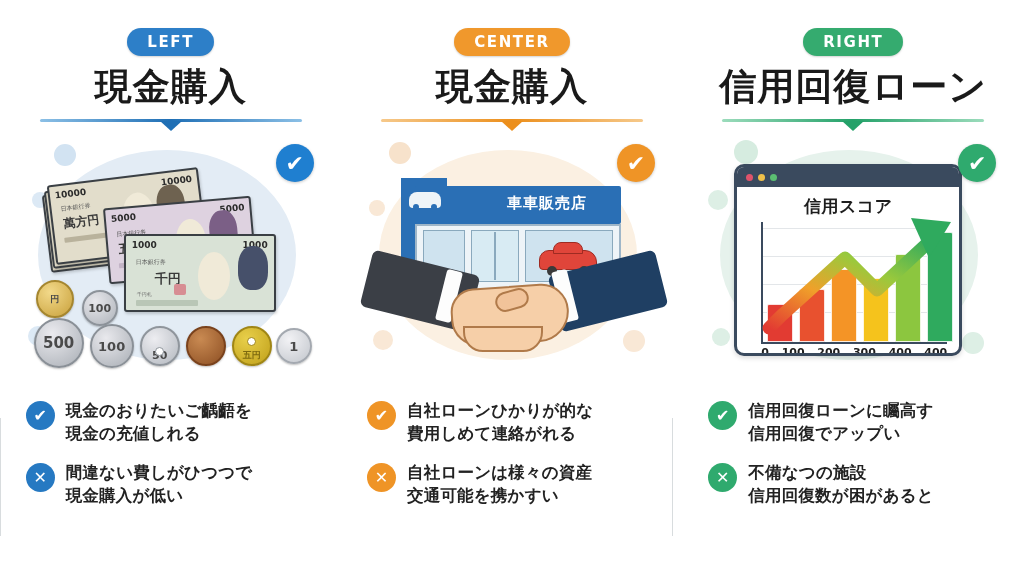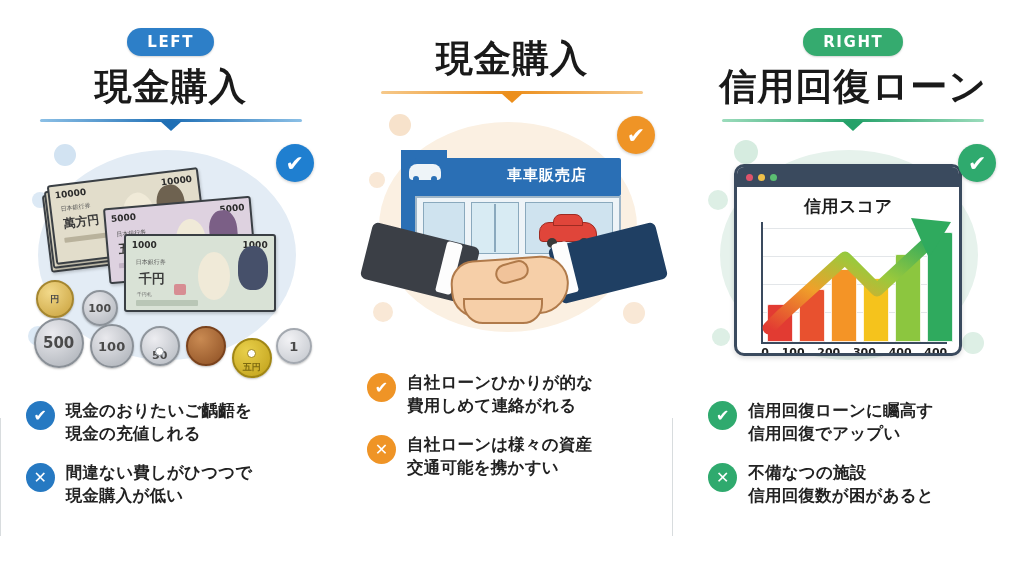--- a/index.html
+++ b/index.html
@@ -203,40 +203,40 @@
         <span class="kanji" style="left:10px;top:32px;font-size:12px;">五千円</span>
         <span style="position:absolute;left:9px;top:21px;font-size:6px;color:#555;">日本銀行券</span>
         <div class="oval" style="left:68px;top:16px;width:30px;height:44px;"></div>
         <div class="face" style="left:102px;top:10px;width:28px;height:42px;background:#7b5f86;"></div>
         <div class="strip" style="left:9px;top:54px;width:42px;height:5px;background:#c3b4c6;"></div>
       </div>
 
       <div class="note" style="left:98px;top:94px;width:152px;height:78px;background:#d9e2d6;">
         <span class="denom" style="left:6px;top:4px;">1000</span>
         <span class="denom" style="right:6px;top:4px;">1000</span>
-        <span class="kanji" style="left:13px;top:34px;">千円</span>
+        <span class="kanji" style="left:29px;top:34px;">千円</span>
         <span style="position:absolute;left:10px;top:22px;font-size:6px;color:#555;">日本銀行券</span>
         <span style="position:absolute;left:11px;top:55px;font-size:5px;color:#666;">千円札</span>
         <div class="oval" style="left:72px;top:16px;width:32px;height:48px;"></div>
         <div class="face" style="left:112px;top:10px;width:30px;height:44px;background:#46506a;"></div>
         <div style="position:absolute;left:48px;top:48px;width:12px;height:11px;background:#d78d93;border-radius:2px;"></div>
         <div class="strip" style="left:10px;top:64px;width:62px;height:6px;background:#b9c6b6;"></div>
       </div>
 
       <div class="coin" style="left:10px;top:140px;width:38px;height:38px;background:radial-gradient(circle at 35% 30%,#f2d98a,#c9a13c);border:2px solid #a5862f;font-size:9px;">円</div>
       <div class="coin" style="left:56px;top:150px;width:36px;height:36px;background:radial-gradient(circle at 35% 30%,#e8e8ec,#aeb3ba);border:2px solid #8d939a;font-size:11px;">100</div>
 
       <div class="coin" style="left:8px;top:178px;width:50px;height:50px;background:radial-gradient(circle at 35% 30%,#ebebef,#a9aeb5);border:2px solid #8a9097;font-size:15px;">500</div>
       <div class="coin" style="left:64px;top:184px;width:44px;height:44px;background:radial-gradient(circle at 35% 30%,#e9e9ed,#a9aeb5);border:2px solid #8a9097;font-size:13px;">100</div>
       <div class="coin" style="left:114px;top:186px;width:40px;height:40px;background:radial-gradient(circle at 35% 30%,#ededf1,#b3b8bf);border:2px solid #8f959c;font-size:11px;">
         <span style="position:absolute;top:21px;">50</span>
         <span style="position:absolute;top:19px;width:9px;height:9px;border-radius:50%;background:#fff;border:1.5px solid #8f959c;"></span>
       </div>
       <div class="coin" style="left:160px;top:186px;width:40px;height:40px;background:radial-gradient(circle at 35% 30%,#c98a52,#8d4f23);border:2px solid #7a421c;font-size:10px;color:#6b3c19;"></div>
-      <div class="coin" style="left:206px;top:198px;width:40px;height:40px;background:radial-gradient(circle at 35% 30%,#e8cf4a,#c0a01a);border:2px solid #a08615;font-size:9px;color:#7d6a0f;">
+      <div class="coin" style="left:206px;top:186px;width:40px;height:40px;background:radial-gradient(circle at 35% 30%,#e8cf4a,#c0a01a);border:2px solid #a08615;font-size:9px;color:#7d6a0f;">
         <span style="position:absolute;top:21px;">五円</span>
         <span style="position:absolute;top:9px;width:9px;height:9px;border-radius:50%;background:#fff;border:1.5px solid #a08615;"></span>
       </div>
       <div class="coin" style="left:250px;top:188px;width:36px;height:36px;background:radial-gradient(circle at 35% 30%,#f2f2f5,#c2c6cc);border:2px solid #a4a9b0;font-size:13px;">1</div>
     </div>
 
     <div class="bullets">
       <div class="bullet">
         <div class="bullet-icon" style="background:#2679c2;">✔</div>
         <div class="bullet-text">
@@ -248,20 +248,21 @@
         <div class="bullet-icon" style="background:#2679c2;">✕</div>
         <div class="bullet-text">
           <div>間違ない費しがひつつで</div>
           <div>現金購入が低い</div>
         </div>
       </div>
     </div>
   </div>
 
   <div class="col">
+    <div class="badge" style="background:#f0982c;">CENTER</div>
     <div class="title">現金購入</div>
     <div class="underline-wrap">
       <div class="underline" style="background:linear-gradient(90deg,#f6c98b,#ec8f1c 50%,#f6c98b);"></div>
       <div class="under-arrow" style="border-top:10px solid #ec8f1c;"></div>
     </div>
 
     <div class="art">
       <div class="blob" style="background:#fbf0e2;"></div>
       <div class="deco" style="left:22px;top:2px;width:22px;height:22px;background:#f7e2cb;"></div>
       <div class="deco" style="left:2px;top:60px;width:16px;height:16px;background:#f9e8d6;"></div>

